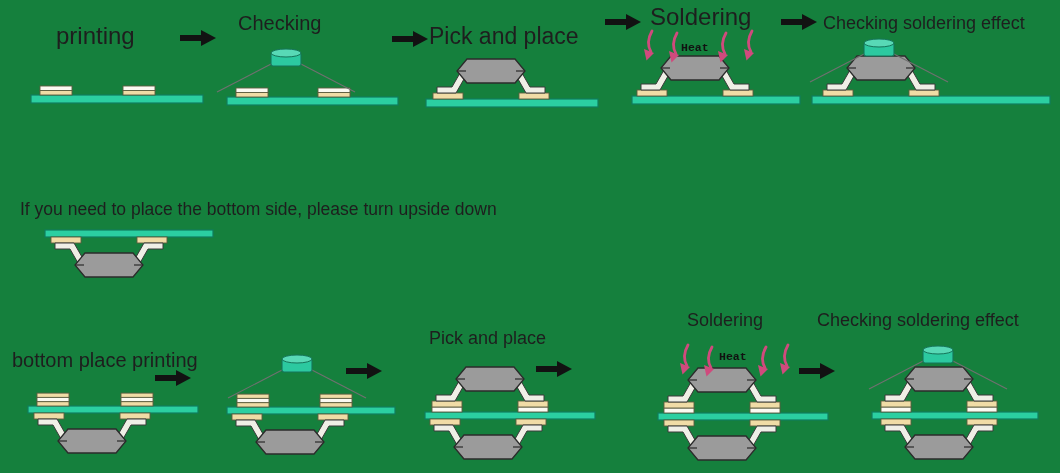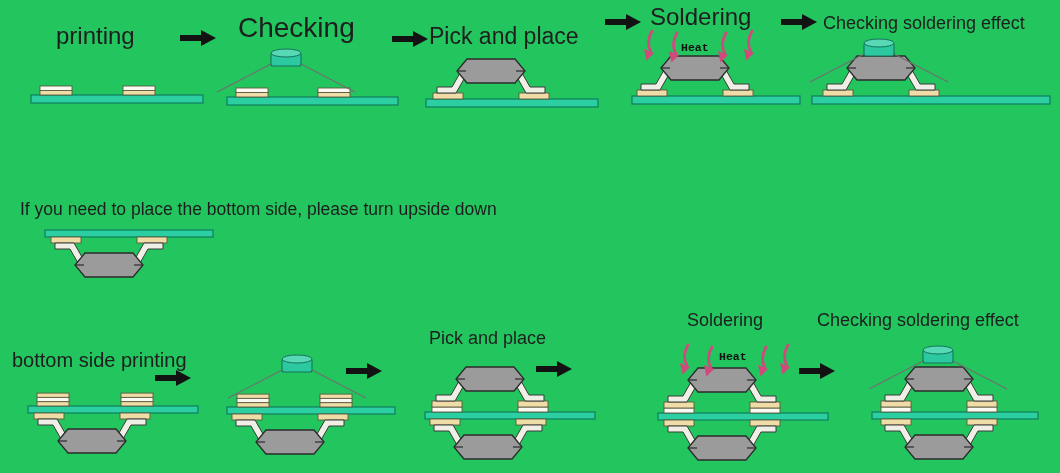--- a/index.html
+++ b/index.html
@@ -1,19 +1,19 @@
 <!DOCTYPE html>
 <html><head>
 <meta charset="utf-8">
 <style>
   html,body{margin:0;padding:0;background:#fff;}
   #stage{
     position:relative;
     width:1060px;height:473px;
-    background:#22c55e;
+    background:#15803d;
     overflow:hidden;
     font-family:"Liberation Sans", sans-serif;
   }
   .lbl{
     position:absolute;
     white-space:nowrap;
     color:#1e1e1e;
     line-height:1.05;
     font-family:"Liberation Sans", sans-serif;
   }
@@ -163,33 +163,33 @@
       <rect class="paste" x="881" y="407" width="30" height="5"></rect>
       <rect class="paste" x="967" y="407" width="30" height="5"></rect>
       <use href="#chip" transform="translate(881,407)"></use>
       <use href="#chip" transform="translate(881,419) scale(1,-1)"></use>
       <use href="#camera" transform="translate(938,347)"></use>
     </g>
   </svg>
 
   <div class="lbl" style="left:56px;top:23px;font-size:24px;">printing</div>
 
-  <div class="lbl" style="left:238px;top:13px;font-size:28px;">Checking</div>
+  <div class="lbl" style="left:238px;top:13px;font-size:20px;">Checking</div>
 
   <div class="lbl" style="left:429px;top:24px;font-size:23px;">Pick and place</div>
 
   <div class="lbl" style="left:650px;top:4px;font-size:24px;">Soldering</div>
 
   <div class="lbl heat-lbl" style="left:681px;top:42px;">Heat</div>
 
   <div class="lbl" style="left:823px;top:14px;font-size:18px;">Checking soldering effect</div>
 
   <div class="lbl" style="left:20px;top:188px;font-size:17.5px;margin-top:12px;">If you need to place the bottom side, please turn upside down</div>
 
-  <div class="lbl" style="left:12px;top:350px;font-size:20px;">bottom side printing</div>
+  <div class="lbl" style="left:12px;top:350px;font-size:20px;">bottom place printing</div>
 
 
   <div class="lbl" style="left:429px;top:329px;font-size:18px;">Pick and place</div>
 
   <div class="lbl" style="left:687px;top:311px;font-size:18px;">Soldering</div>
 
   <div class="lbl heat-lbl" style="left:719px;top:351px;">Heat</div>
 
   <div class="lbl" style="left:817px;top:311px;font-size:18px;">Checking soldering effect</div>
 

